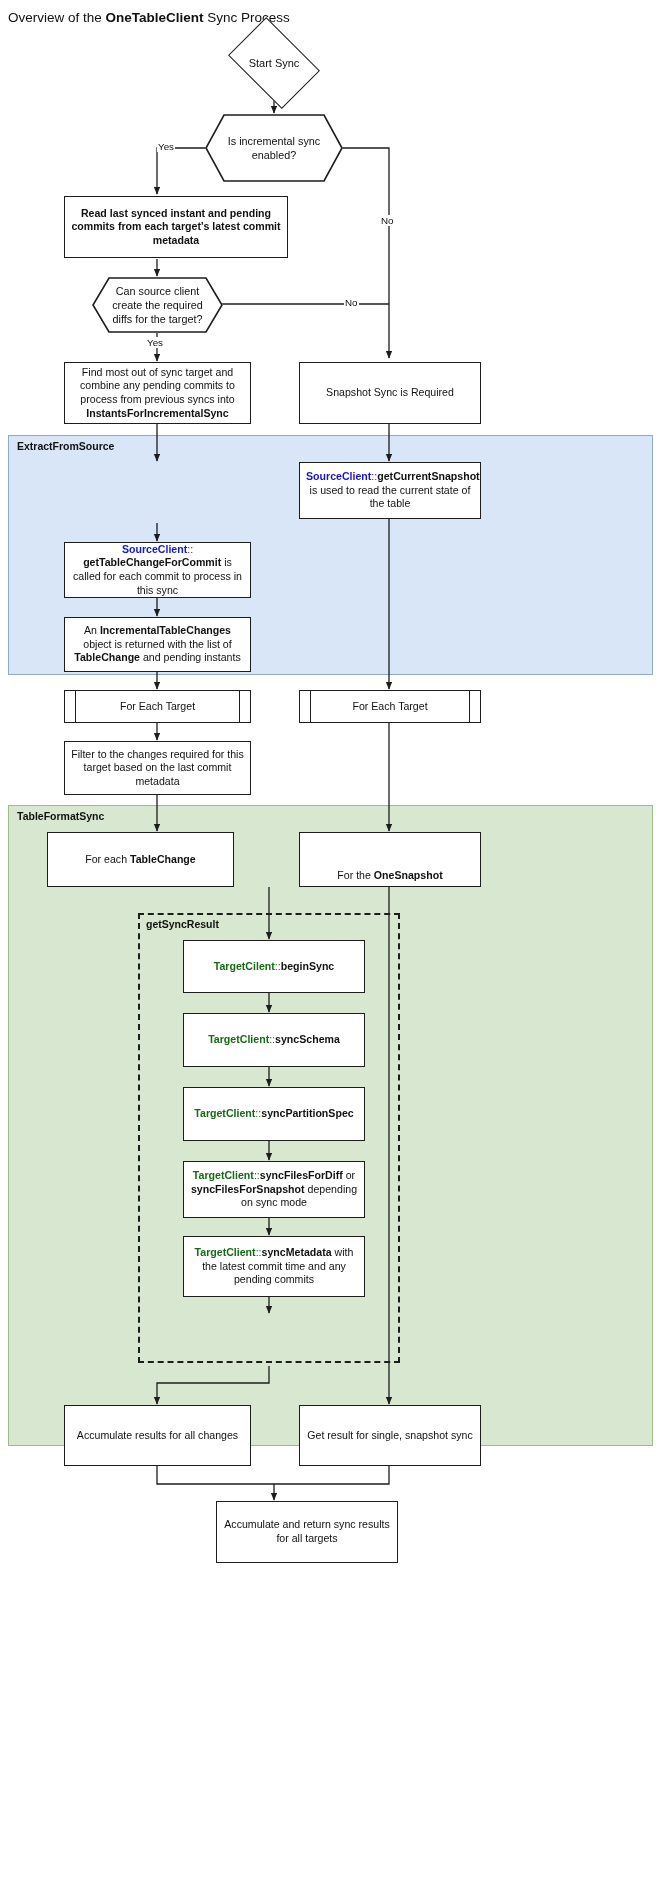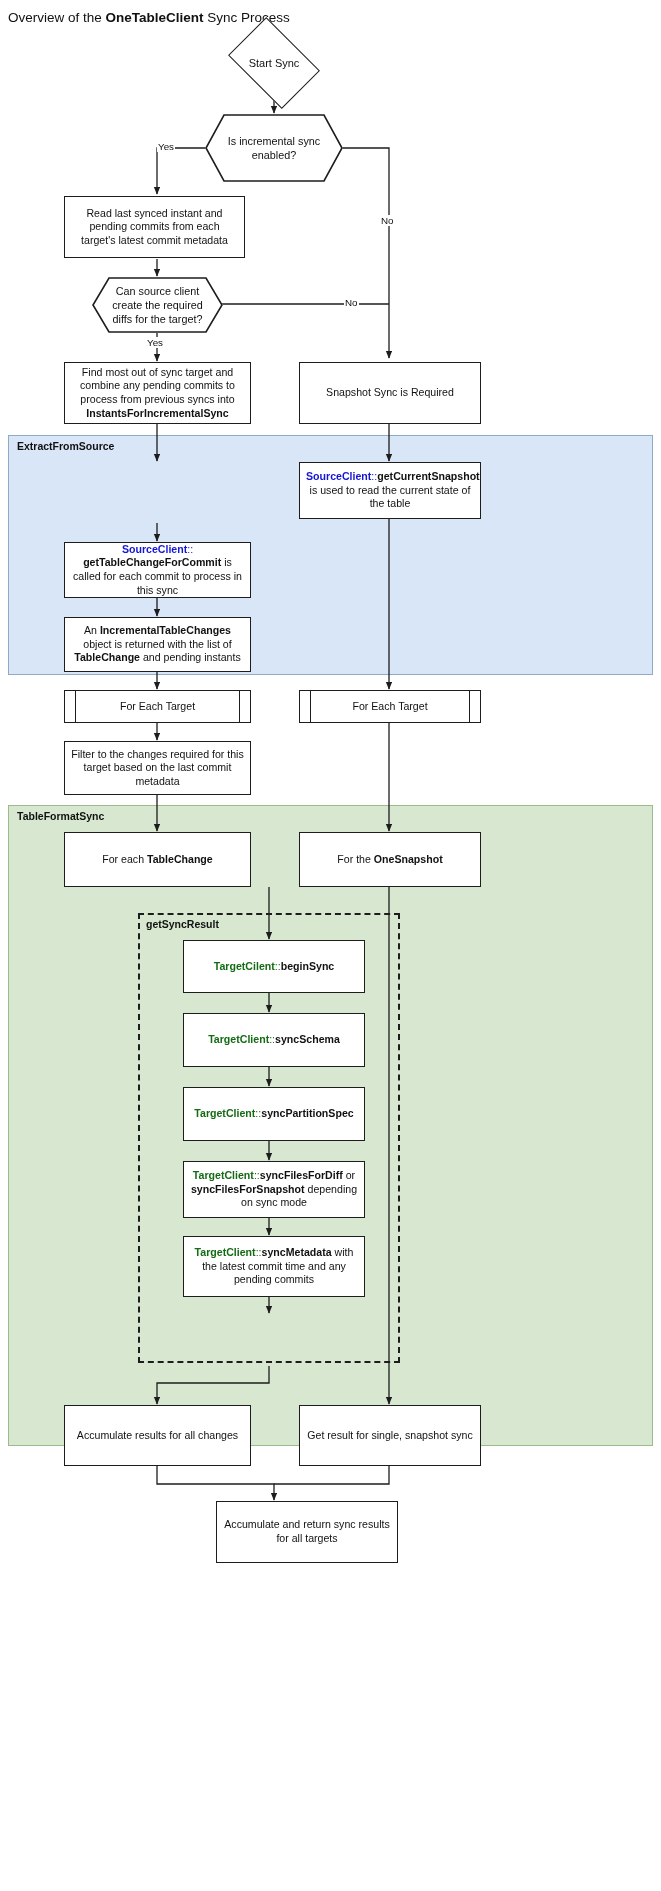--- a/index.html
+++ b/index.html
@@ -173,21 +173,21 @@
   </div>
 
   <div class="hex" style="left:205px;top:114px;width:138px;height:68px;">
     <div class="hshape"></div>
     <svg class="hborder" viewBox="0 0 138 68" preserveAspectRatio="none">
       <polygon points="19,1 119,1 137,34 119,67 19,67 1,34" fill="none" stroke="#1d1d1d" stroke-width="1.6" vector-effect="non-scaling-stroke"></polygon>
     </svg>
     <div class="hlabel">Is incremental sync enabled?</div>
   </div>
 
-  <div class="node" style="left:64px;top:196px;width:181px;height:62px;">
+  <div class="node" style="left:64px;top:196px;width:224px;height:62px;font-weight:bold;">
     <div class="inner">Read last synced instant and pending commits from each target's latest commit metadata</div>
   </div>
 
   <div class="hex" style="left:92px;top:277px;width:131px;height:56px;text-align:center;">
     <div class="hshape"></div>
     <svg class="hborder" viewBox="0 0 131 56" preserveAspectRatio="none">
       <polygon points="17,1 114,1 130,28 114,55 17,55 1,28" fill="none" stroke="#1d1d1d" stroke-width="1.6" vector-effect="non-scaling-stroke"></polygon>
     </svg>
     <div class="hlabel">Can source client create the required diffs for the target?</div>
   </div>
@@ -230,27 +230,27 @@
   </div>
 
   <div class="node subroutine" style="left:299px;top:690px;width:182px;height:33px;">
     <div class="inner">For Each Target</div>
   </div>
 
   <div class="node" style="left:64px;top:741px;width:187px;height:54px;">
     <div class="inner">Filter to the changes required for this target based on the last commit metadata</div>
   </div>
 
-  <div class="node" style="left:64px;top:832px;width:187px;height:55px;">
+  <div class="node" style="left:47px;top:832px;width:187px;height:55px;">
     <div class="inner">
       <span>For each </span><b>TableChange</b>
     </div>
   </div>
 
-  <div class="node" style="left:299px;top:832px;width:182px;height:55px;">
+  <div class="node" style="left:299px;top:832px;width:182px;height:55px;align-items:flex-end;">
     <div class="inner">
       <span>For the </span><b>OneSnapshot</b>
     </div>
   </div>
 
   <div class="node" style="left:183px;top:940px;width:182px;height:53px;">
     <div class="inner">
       <span class="tgt">TargetCilent</span><span class="tgtop">::</span><b>beginSync</b>
     </div>
   </div>

